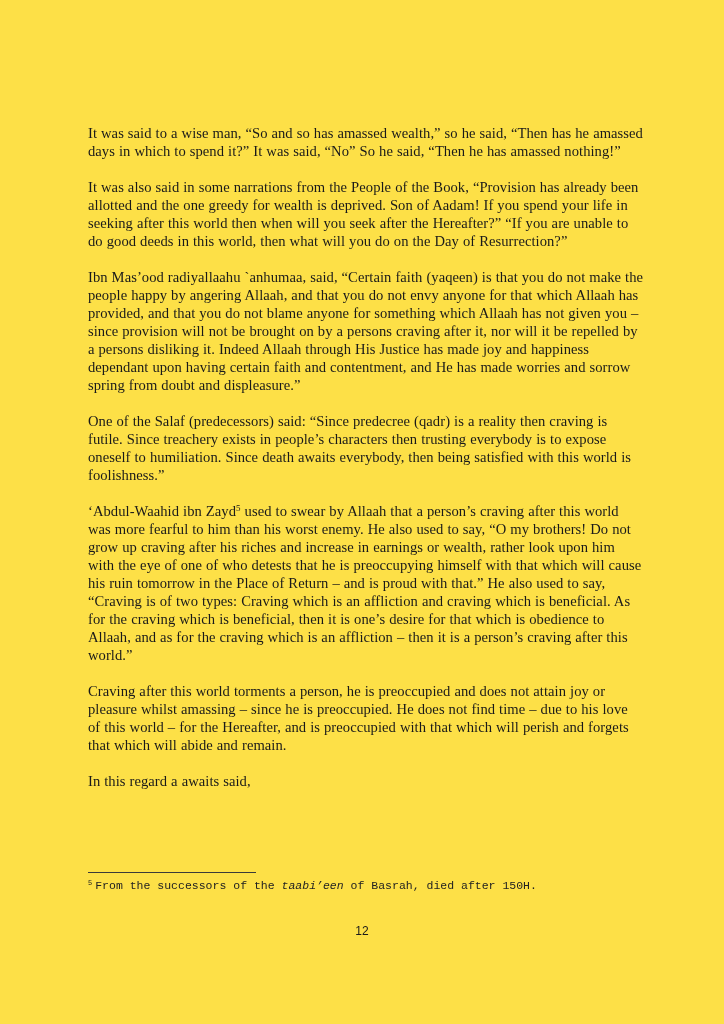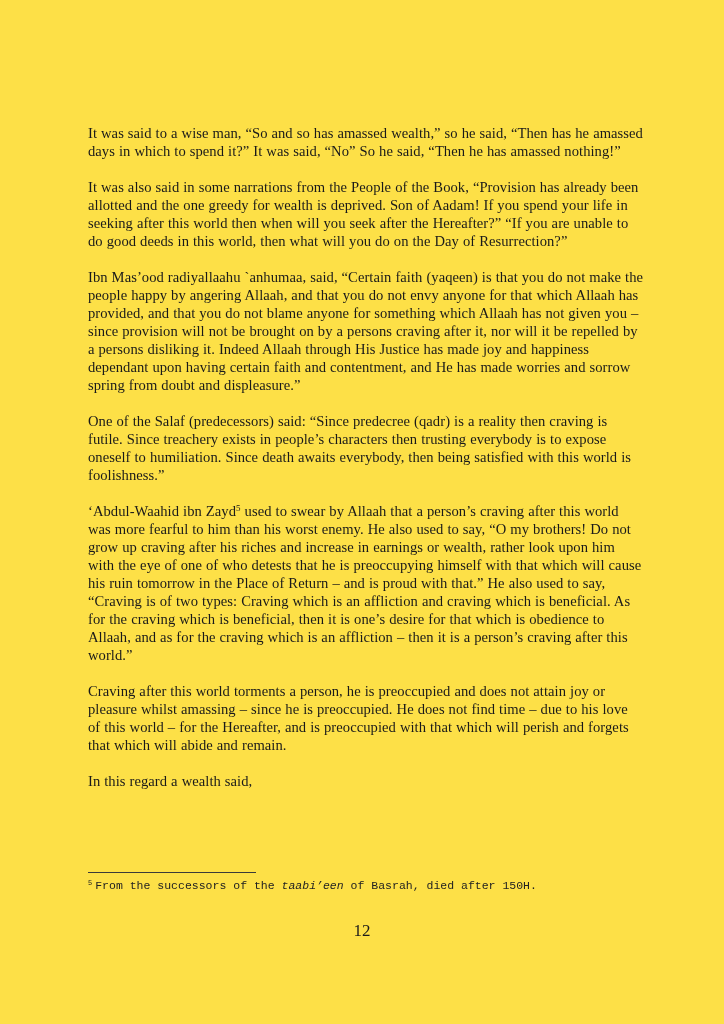--- a/index.html
+++ b/index.html
@@ -67,38 +67,38 @@
       vertical-align: 4px;
       margin-right: 3px;
     }
     .footnote .seg-i { font-style: italic; }
     .page-number {
       position: absolute;
       left: 0;
       width: 724px;
       top: 922px;
       text-align: center;
-      font-family: Liberation Serif, serif;
-      font-size: 17px;
+      font-family: Liberation Sans, sans-serif;
+      font-size: 12px;
       line-height: 18px;
       color: #1a1a1a;
     }
   </style>
 </head>
 <body>
 
 <div class="page">
   <div class="body-text" id="body-text">
       <p class="para"><span>It was said to a wise man, “So and so has amassed wealth,” so he said, “Then has he amassed days in which to spend it?” It was said, “No” So he said, “Then he has amassed nothing!”</span></p>
       <p class="para"><span>It was also said in some narrations from the People of the Book, “Provision has already been allotted and the one greedy for wealth is deprived.  Son of Aadam! If you spend your life in seeking after this world then when will you seek after the Hereafter?” “If you are unable to do good deeds in this world, then what will you do on the Day of Resurrection?”</span></p>
       <p class="para"><span>Ibn Mas’ood radiyallaahu `anhumaa, said, “Certain faith (</span><span class="seg-i">yaqeen</span><span>) is that you do not make the people happy by angering Allaah, and that you do not envy anyone for that which Allaah has provided, and that you do not blame anyone for something which Allaah has not given you – since provision will not be brought on by a persons craving after it, nor will it be repelled by a persons disliking it.  Indeed Allaah through His Justice has made joy and happiness dependant upon having certain faith and contentment, and He has made worries and sorrow spring from doubt and displeasure.”</span></p>
       <p class="para"><span>One of the </span><span class="seg-i">Salaf</span><span> (predecessors) said: “Since predecree (</span><span class="seg-i">qadr</span><span>) is a reality then craving is futile.  Since treachery exists in people’s characters then trusting everybody is to expose oneself to humiliation.  Since death awaits everybody, then being satisfied with this world is foolishness.”</span></p>
       <p class="para"><span>‘Abdul-Waahid ibn Zayd</span><sup class="fn-ref">5</sup><span>  used to swear by Allaah that a person’s craving after this world was more fearful to him than his worst enemy.  He also used to say, “O my brothers! Do not grow up craving after his riches and increase in earnings or wealth, rather look upon him with the eye of one of who detests that he is preoccupying himself with that which will cause his ruin tomorrow in the Place of Return – and is proud with that.”  He also used to say, “Craving is of two types: Craving which is an affliction and craving which is beneficial.  As for the craving which is beneficial, then it is one’s desire for that which is obedience to Allaah, and as for the craving which is an affliction – then it is a person’s craving after this world.”</span></p>
       <p class="para"><span>Craving after this world torments a person, he is preoccupied and does not attain joy or pleasure whilst amassing – since he is preoccupied.  He does not find time – due to his love of this world – for the Hereafter, and is preoccupied with that which will perish and forgets that which will abide and remain.</span></p>
-      <p class="para"><span>In this regard a wealth said,</span></p>
+      <p class="para"><span>In this regard a awaits said,</span></p>
     </div>
 
   <div class="fn-rule"></div>
 
   <div class="footnote" id="footnote">
     <sup>5</sup><span id="footnote-body"><span>From the successors of the </span><span class="seg-i">taabi’een</span><span> of Basrah, died after 150H.</span></span>
   </div>
 
   <div class="page-number">12</div>
 </div>

